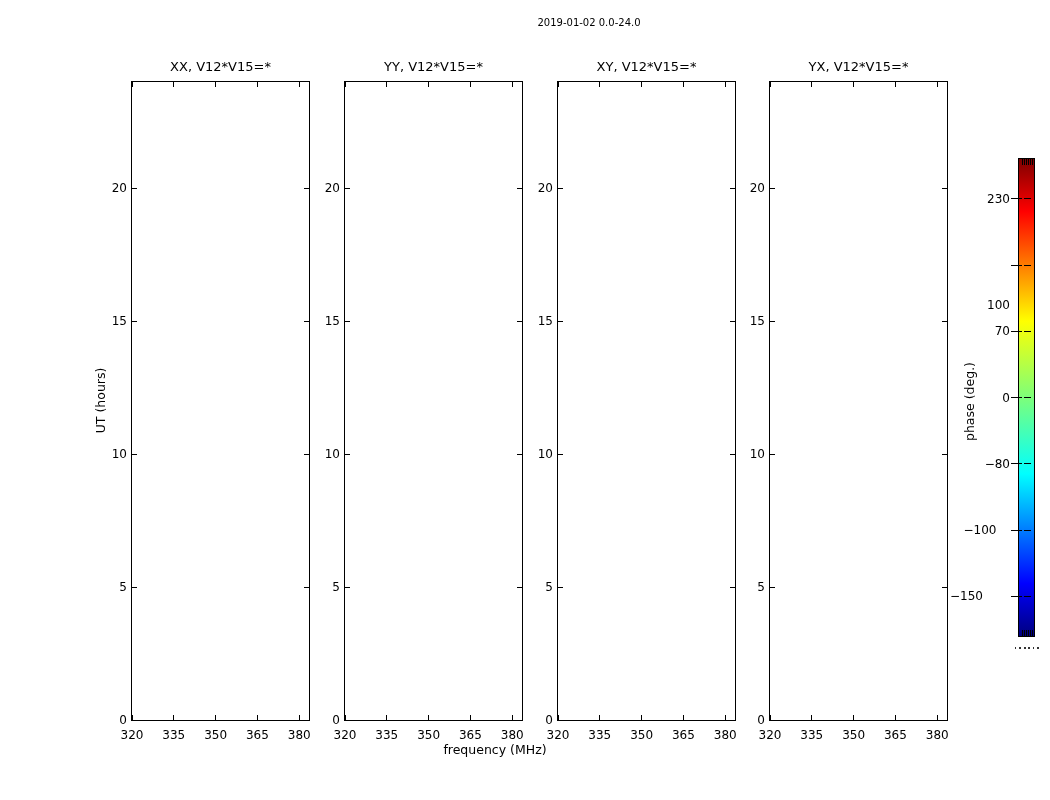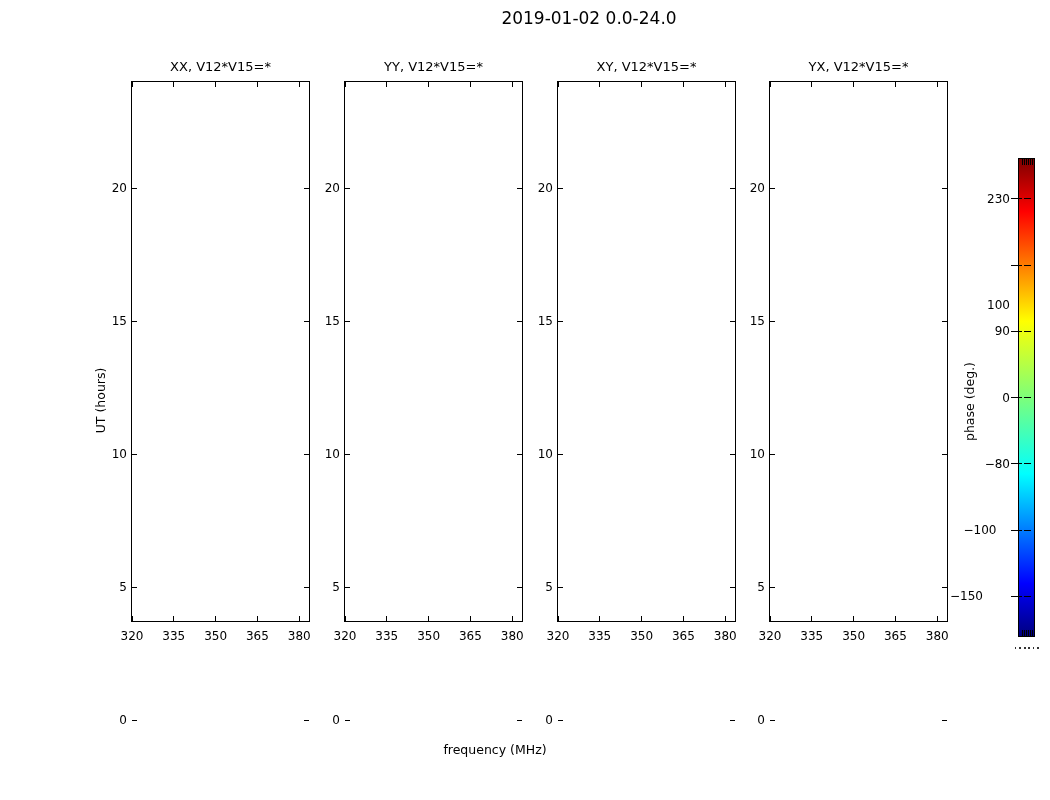--- a/index.html
+++ b/index.html
@@ -1,24 +1,24 @@
 <!DOCTYPE html>
 <html><head>
 <meta charset="utf-8">
 <style>
   html,body{margin:0;padding:0;background:#ffffff;}
   .fig{
     position:relative;width:1050px;height:800px;background:#ffffff;overflow:hidden;
     font-family:"DejaVu Sans","Liberation Sans",sans-serif;color:#000;
   }
   .fig-title{
-    position:absolute;top:8px;left:589px;transform:translateX(-50%);
-    font-size:17px;white-space:nowrap;
-  }
-  .panel-group{position:absolute;top:81px;width:179px;height:541px;}
+    position:absolute;top:17px;left:589px;transform:translateX(-50%);
+    font-size:10px;white-space:nowrap;
+  }
+  .panel-group{position:absolute;top:81px;width:179px;height:640px;}
   .panel-title{
     position:absolute;bottom:100%;margin-bottom:7px;left:50%;transform:translateX(-50%);
     font-size:13px;white-space:nowrap;
   }
   .panel-box{position:absolute;inset:0;border:1px solid #000;background:#fff;}
   .ticklabel{font-size:12px;height:16px;line-height:16px;white-space:nowrap;}
   .axis-label{position:absolute;font-size:12.5px;text-align:center;white-space:nowrap;}
   .rot{transform:rotate(-90deg);transform-origin:center center;}
   .colorbar-group{position:absolute;inset:0;}
   .cb-bar{position:absolute;left:1018px;top:158px;width:15px;height:477px;border:1px solid #000;}
@@ -200,21 +200,21 @@
     <div class="cb-dotted"></div>
     <div class="axis-label rot" style="left:909px;top:394px;width:120px;">phase (deg.)</div>
   <div style="position: absolute; left: 1011px; top: 198.25px; width: 11px; height: 1px; background: rgb(0, 0, 0);"></div>
       <div style="position: absolute; left: 1024px; top: 198.25px; width: 7px; height: 1px; background: rgb(0, 0, 0);"></div>
       <div class="ticklabel" style="position: absolute; left: 950px; top: 190.75px; width: 60px; text-align: right;">230</div>
       <div style="position: absolute; left: 1011px; top: 264.5px; width: 11px; height: 1px; background: rgb(0, 0, 0);"></div>
       <div style="position: absolute; left: 1024px; top: 264.5px; width: 7px; height: 1px; background: rgb(0, 0, 0);"></div>
       <div class="ticklabel" style="position: absolute; left: 950px; top: 257px; width: 60px; text-align: right; margin-top: 40px;">100</div>
       <div style="position: absolute; left: 1011px; top: 330.75px; width: 11px; height: 1px; background: rgb(0, 0, 0);"></div>
       <div style="position: absolute; left: 1024px; top: 330.75px; width: 7px; height: 1px; background: rgb(0, 0, 0);"></div>
-      <div class="ticklabel" style="position: absolute; left: 950px; top: 323.25px; width: 60px; text-align: right;">90</div>
+      <div class="ticklabel" style="position: absolute; left: 950px; top: 323.25px; width: 60px; text-align: right;">70</div>
       <div style="position: absolute; left: 1011px; top: 397px; width: 11px; height: 1px; background: rgb(0, 0, 0);"></div>
       <div style="position: absolute; left: 1024px; top: 397px; width: 7px; height: 1px; background: rgb(0, 0, 0);"></div>
       <div class="ticklabel" style="position: absolute; left: 950px; top: 389.5px; width: 60px; text-align: right;">0</div>
       <div style="position: absolute; left: 1011px; top: 463.25px; width: 11px; height: 1px; background: rgb(0, 0, 0);"></div>
       <div style="position: absolute; left: 1024px; top: 463.25px; width: 7px; height: 1px; background: rgb(0, 0, 0);"></div>
       <div class="ticklabel" style="position: absolute; left: 950px; top: 455.75px; width: 60px; text-align: right;">−80</div>
       <div style="position: absolute; left: 1011px; top: 529.5px; width: 11px; height: 1px; background: rgb(0, 0, 0);"></div>
       <div style="position: absolute; left: 1024px; top: 529.5px; width: 7px; height: 1px; background: rgb(0, 0, 0);"></div>
       <div class="ticklabel" style="position: absolute; left: 950px; top: 522px; width: 60px; text-align: center;">−100</div>
       <div style="position: absolute; left: 1011px; top: 595.75px; width: 11px; height: 1px; background: rgb(0, 0, 0);"></div>

